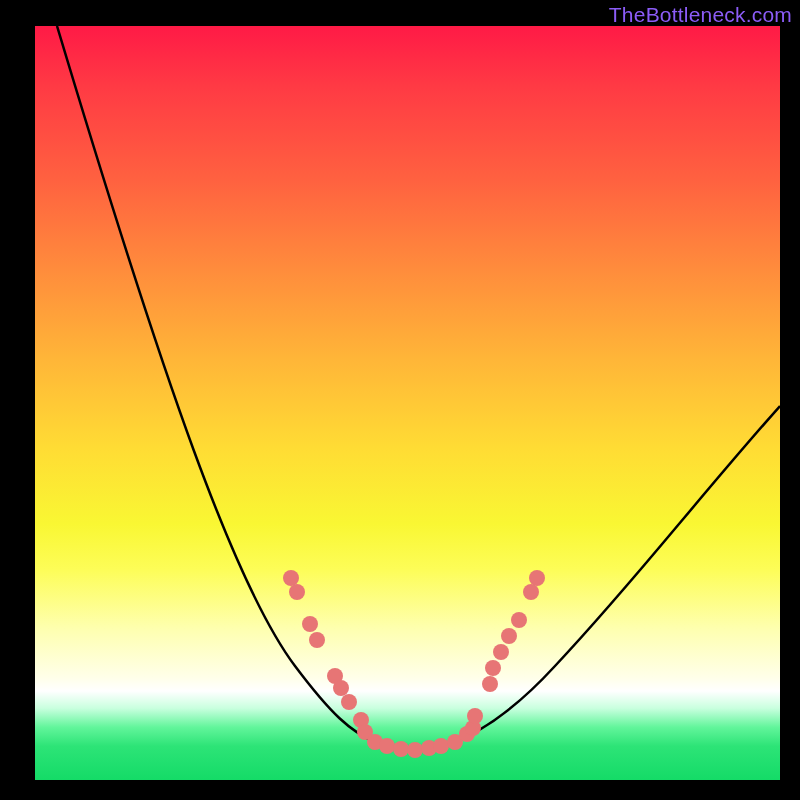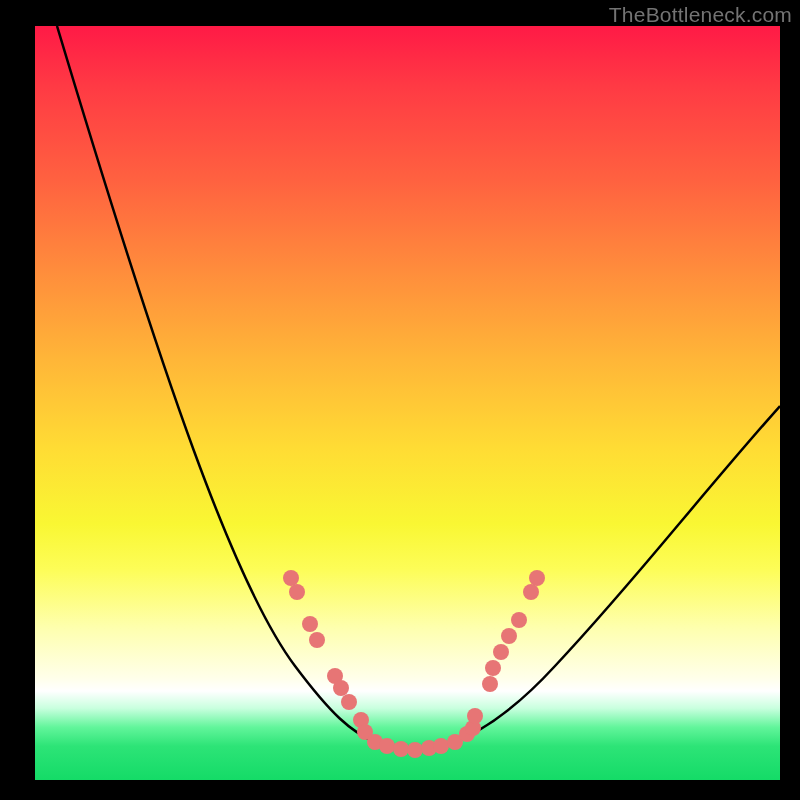--- a/index.html
+++ b/index.html
@@ -40,21 +40,21 @@
       #c8ffde 90.5%,
       #62f59b 93%,
       #2de477 95.5%,
       #14db67 100%
     );
   }
   .watermark {
     position: absolute;
     top: 3px;
     right: 8px;
-    color: #737373;
+    color: #8b5cf6;
     font-size: 21px;
     font-weight: 500;
     letter-spacing: 0.2px;
     z-index: 5;
   }
   svg.curve {
     position: absolute;
     left: 0;
     top: 0;
     width: 745px;

